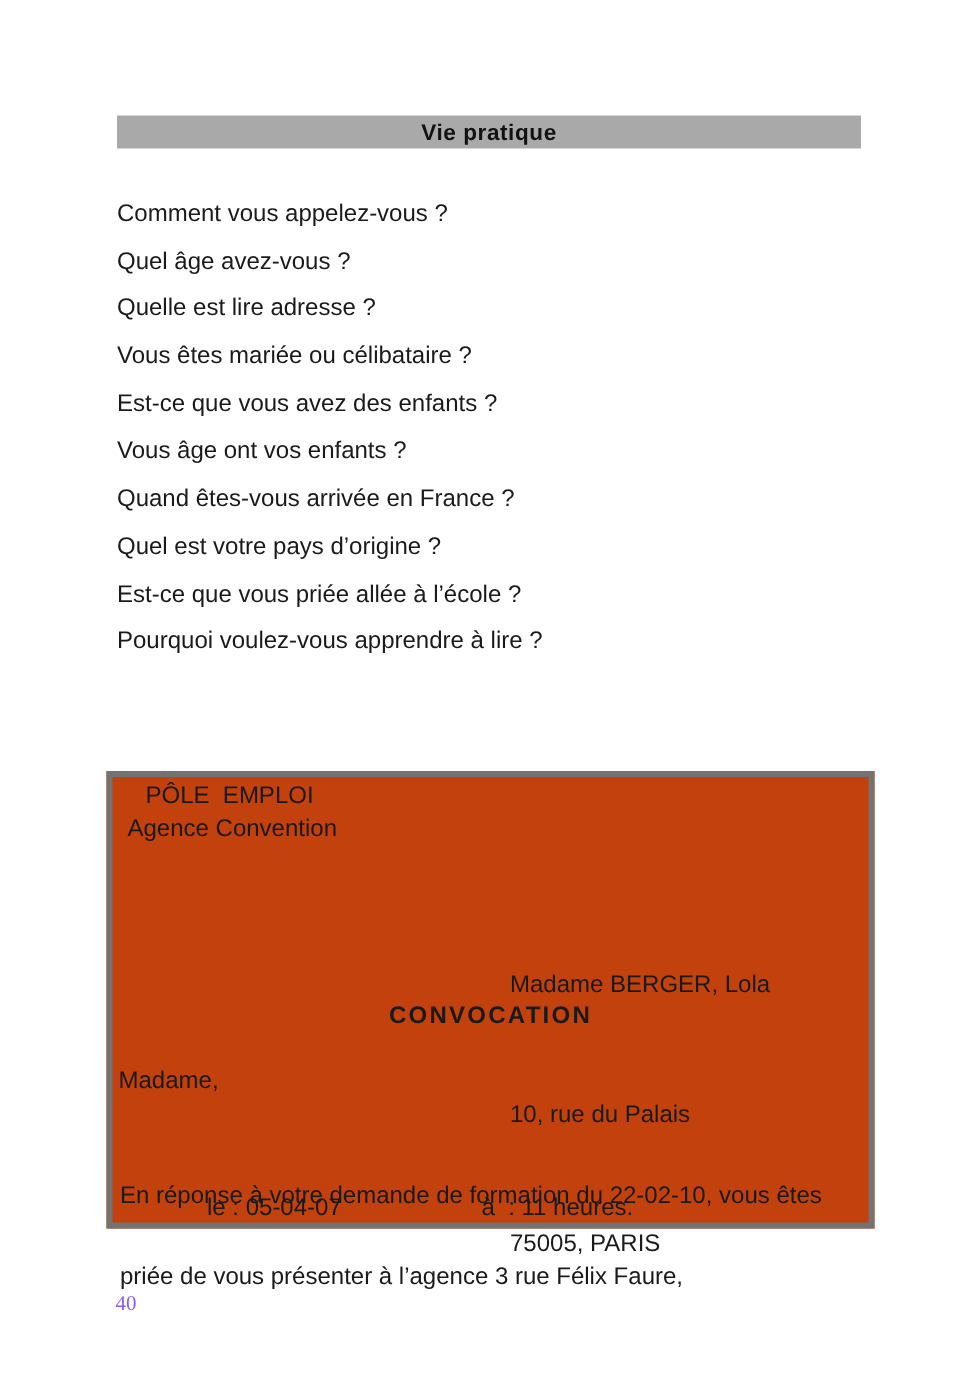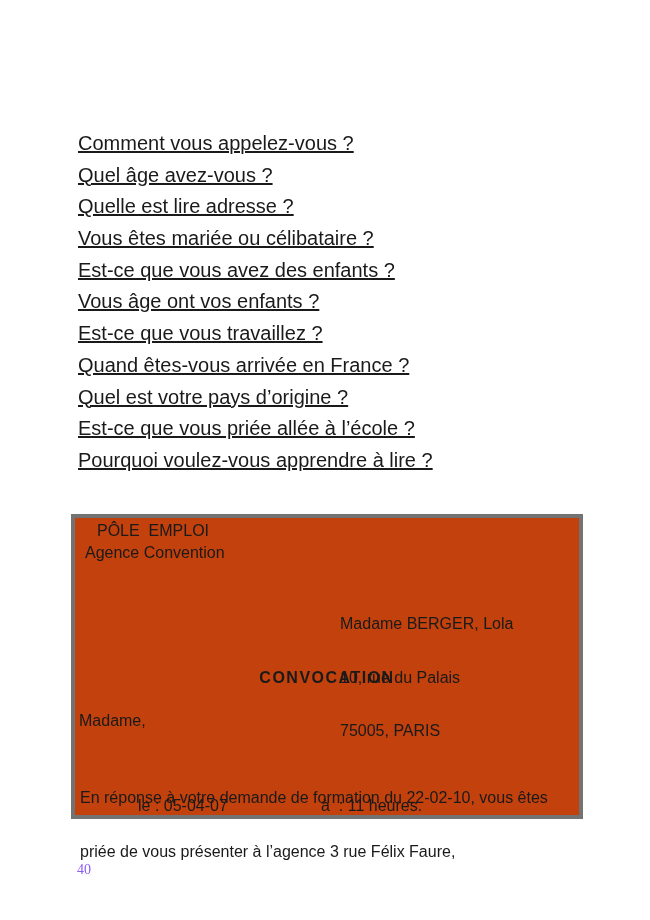--- a/index.html
+++ b/index.html
@@ -7,57 +7,59 @@
     position:relative; width:650px; height:920px; background:#ffffff;
     font-family:"Liberation Sans", sans-serif; color:#1a1a1a; overflow:hidden;
   }
   .header-bar {
     position:absolute; left:78px; top:77px; width:496px; height:22px;
     background:#a9a9a9; display:flex; align-items:center; justify-content:center;
   }
   .header-bar .title { font-weight:bold; font-size:15px; letter-spacing:0.4px; color:#111; }
 
   .questions { position:absolute; left:78px; top:135px; }
-  .questions p { margin:0 0 15.7px 0; font-size:20px; line-height:16px; white-space:pre;text-decoration:underline; }
+  .questions p { margin:0 0 15.7px 0; font-size:16px; line-height:16px; white-space:pre; }
 
   .letter-box {
     position:absolute; left:71px; top:514px; width:504px; height:297px;
     border:4px solid #737373; background:#c2410c;
   }
   .letter-box .abs { position:absolute; font-size:16px; line-height:16px; white-space:pre; }
   .sender-name   { left:22px;  top:5px; }
   .sender-agency { left:10px;  top:27px; }
   .recipient     { left:265px; top:63px; }
-  .recipient div { font-size:16px; line-height:21.5px; white-space:pre; }
+  .recipient div { font-size:16px; line-height:21.5px; white-space:pre;margin-top:33px; }
   .letter-title  { left:0; right:0; top:152px; text-align:center; letter-spacing:1.5px; white-space:pre;font-weight:bold; }
   .salutation    { left:4px;  top:195px; }
   .letter-body   { left:5px;  top:237px; }
   .letter-body div { font-size:16px; line-height:21.5px; white-space:pre; }
   .date-label    { left:63px;  top:280px; }
   .time-label    { left:246px; top:280px; }
 
   .page-number {
     position:absolute; left:77px; top:862px;
     font-family:"Liberation Serif", serif; font-size:14px; color:#8b5cf6;
   }
 </style>
 </head>
 <body>
 
 <div class="page">
 
+  <div class="header-bar">
+    <span class="title">Vie pratique</span>
+  </div>
 
   <div class="questions">
     <p>Comment vous appelez-vous ?</p>
     <p>Quel âge avez-vous ?</p>
     <p>Quelle est lire adresse ?</p>
     <p>Vous êtes mariée ou célibataire ?</p>
     <p>Est-ce que vous avez des enfants ?</p>
     <p>Vous âge ont vos enfants ?</p>
-    <p>Est-ce que vous travaillez ?</p>
     <p>Quand êtes-vous arrivée en France ?</p>
     <p>Quel est votre pays d’origine ?</p>
     <p>Est-ce que vous priée allée à l’école ?</p>
     <p>Pourquoi voulez-vous apprendre à lire ?</p>
   </div>
 
   <div class="letter-box">
     <span class="abs sender-name">PÔLE  EMPLOI</span>
     <span class="abs sender-agency">Agence Convention</span>
 

